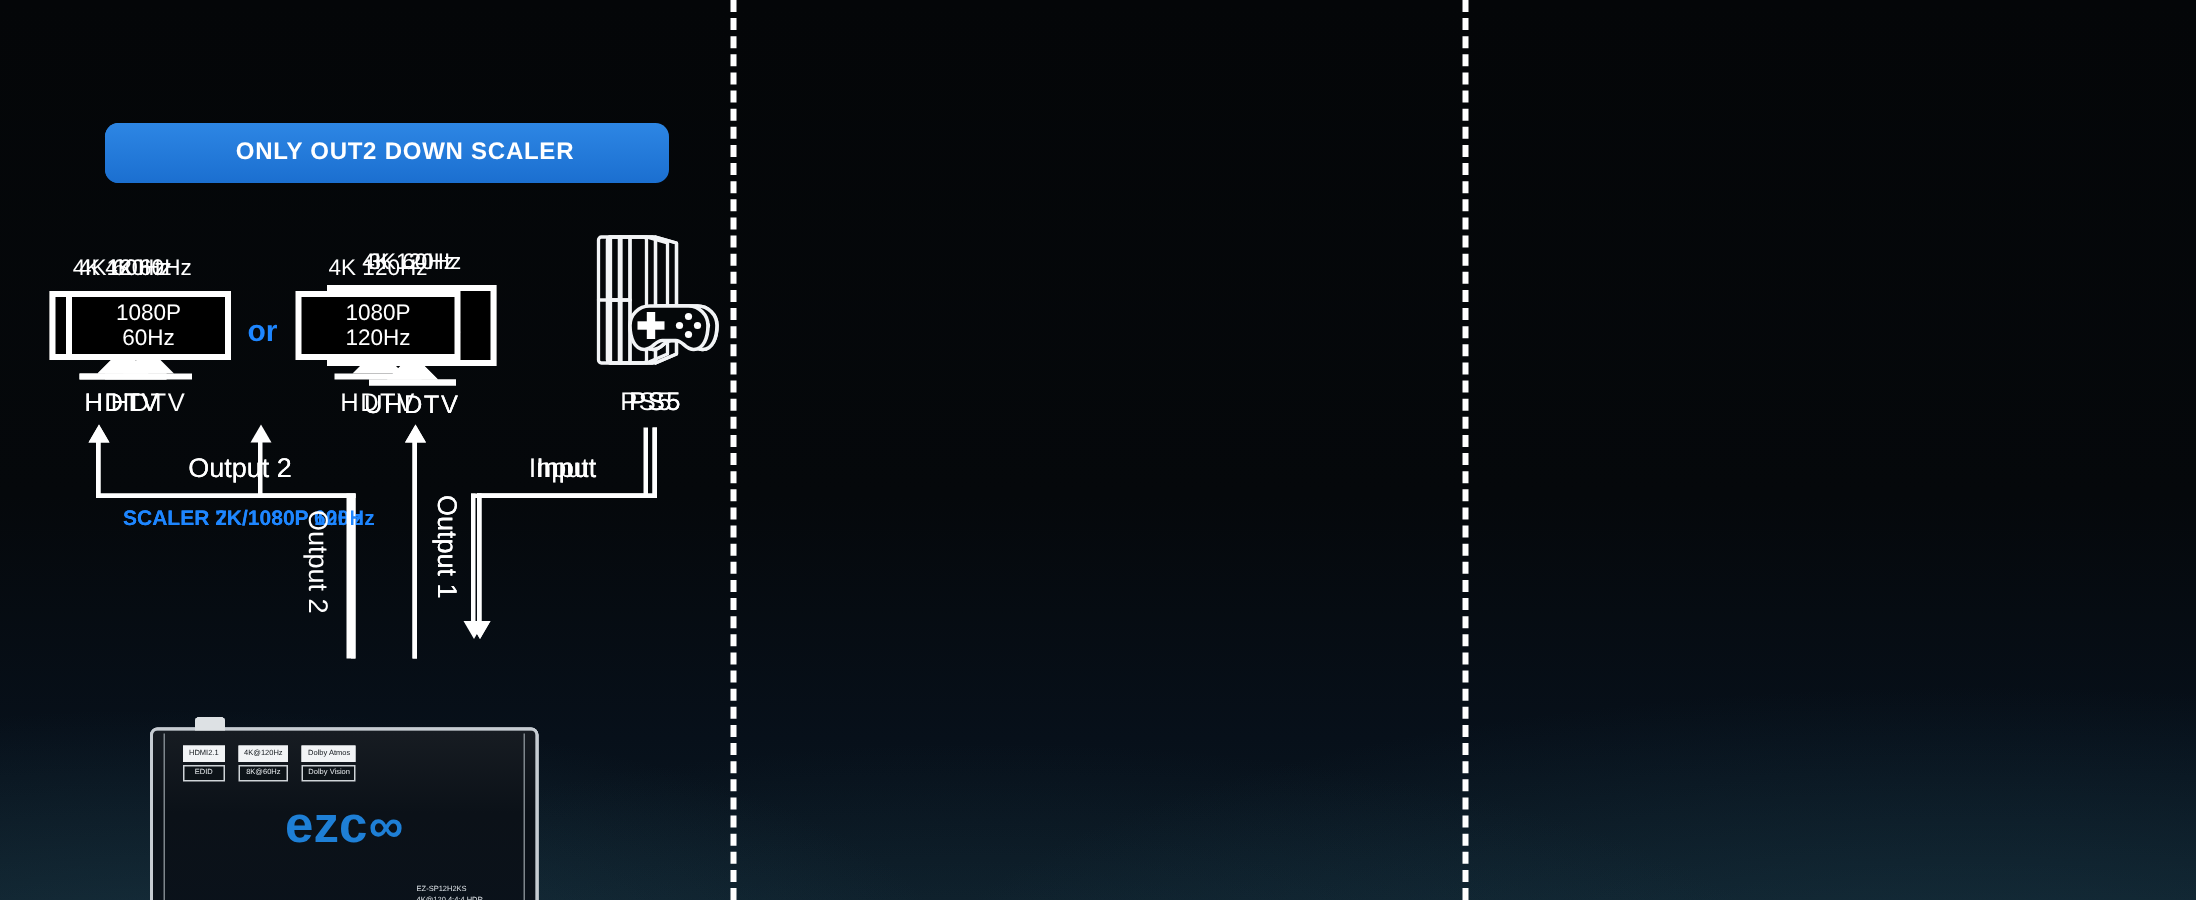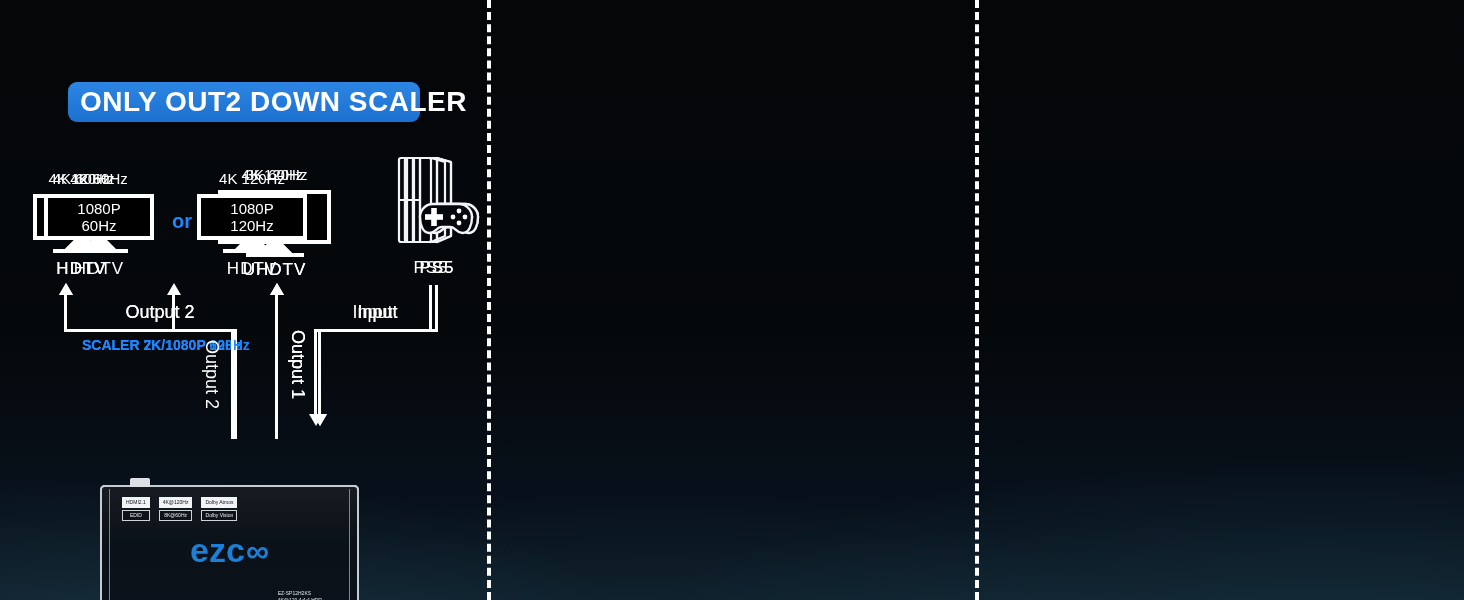--- a/index.html
+++ b/index.html
@@ -17,21 +17,21 @@
   #p1{left:0}#p2{left:488}#p3{left:976}
 
   .title-btn{
     position:absolute;top:82px;left:50%;transform:translateX(-50%);
     height:40px;line-height:40px;border-radius:9px;text-align:center;
     background:linear-gradient(180deg,#2d86e4,#1b6fd0);
     font-weight:bold;font-size:25px;letter-spacing:.5px;color:#fff;
     white-space:nowrap;box-sizing:border-box;padding:0 12px;
   }
   #p1 .title-btn,#p2 .title-btn{width:348px;}
-  #p3 .title-btn{width:352px;font-size:28px;}
+  #p3 .title-btn{width:352px;font-size:16px;margin-left:26px;}
 
   .tv{position:absolute;text-align:center;}
   .tv-toplabel{font-size:15px;line-height:18px;margin-bottom:6px;white-space:nowrap;}
   .tv-screen{
     box-sizing:border-box;border:4px solid #fff;background:#000;width:100%;
     display:flex;flex-direction:column;align-items:center;justify-content:center;
     font-size:15px;line-height:17px;font-weight:500;height:46px;
   }
   .uhd .tv-screen{height:54px;}
   .tv-stand{width:16px;height:0;margin:0 auto;border-bottom:9px solid #fff;
@@ -44,21 +44,21 @@
   .ps5-name{position:absolute;text-align:center;font-size:17px;letter-spacing:1px;font-weight:500;}
 
   .line{position:absolute;background:#fff;}
   .ah-up{position:absolute;width:0;height:0;border-left:7px solid transparent;
     border-right:7px solid transparent;border-bottom:12px solid #fff;}
   .ah-down{position:absolute;width:0;height:0;border-left:7px solid transparent;
     border-right:7px solid transparent;border-top:12px solid #fff;}
   .conn-label{position:absolute;font-size:18px;color:#fff;text-align:center;white-space:nowrap;}
   .conn-label-v{position:absolute;font-size:18px;color:#fff;writing-mode:vertical-rl;white-space:nowrap;}
   .scaler-note{position:absolute;font-size:14px;font-weight:bold;color:#1e86ff;white-space:nowrap;}
-  .or-label{position:absolute;font-size:20px;font-weight:bold;color:#1e86ff;text-align:right;}
+  .or-label{position:absolute;font-size:20px;font-weight:bold;color:#1e86ff;text-align:center;}
 
   .device{position:absolute;left:100px;top:437px;width:255px;height:138px;
     border:2px solid #c6ccd2;border-radius:5px;
     background:linear-gradient(180deg,#171c22,#0b1118 40%,#0a121b);margin-top:48px;}
   .device-inner{position:absolute;top:2px;bottom:2px;left:7px;right:7px;
     border-left:1px solid #7e868c;border-right:1px solid #7e868c;}
   .device-tab{position:absolute;left:28px;top:-9px;width:20px;height:9px;
     background:#dde1e4;border-radius:3px 3px 0 0;}
   .foot{position:absolute;bottom:-7px;width:12px;height:7px;background:#1a2026;
     border:1px solid #8a9096;border-top:none;box-sizing:border-box;}

